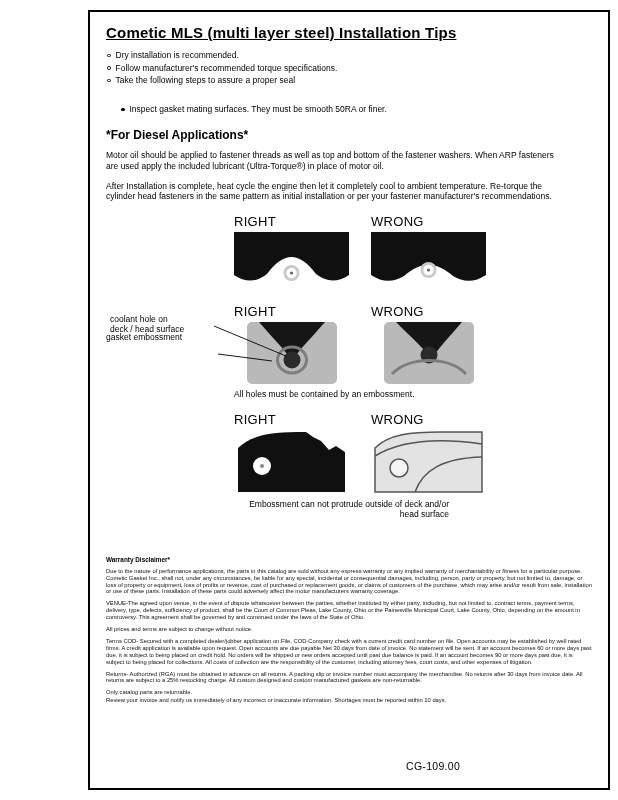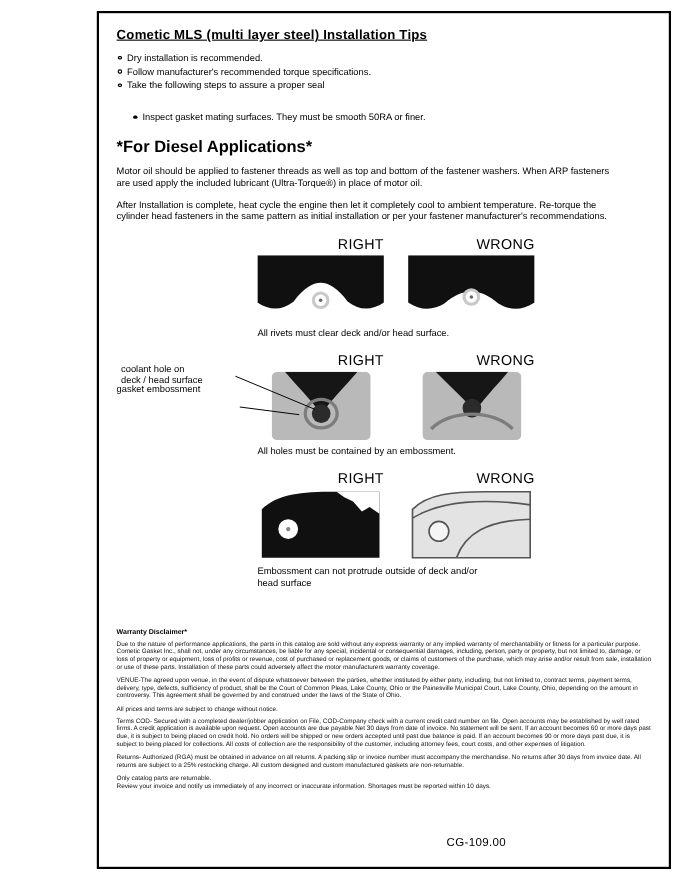--- a/index.html
+++ b/index.html
@@ -9,49 +9,49 @@
     font-family:"Liberation Sans", sans-serif;
     color:#000;
   }
   .page { position:relative; width:618px; height:800px; background:#fff; overflow:hidden; }
   .frame {
     position:absolute; left:88px; top:10px; width:522px; height:780px;
     border:2px solid #000; background:#fff;
     padding:12px 16px 0 16px;
   }
   .title {
-    font-size:12px; font-weight:bold; text-decoration:underline;
+    font-size:15px; font-weight:bold; text-decoration:underline;
     letter-spacing:.2px; margin-bottom:9px;
   }
   .tips { list-style:none; font-size:8.5px; line-height:11px; }
   .tip { display:flex; align-items:flex-start; margin-bottom:1.5px; }
   .tip-body { flex:1; }
   .marker-open {
     flex:0 0 auto; width:3.5px; height:3.5px; border:1px solid #000;
     border-radius:50%; margin:3.5px 5px 0 1px;
   }
   .marker-filled {
     flex:0 0 auto; width:3.5px; height:3.5px; background:#000;
     border-radius:50%; margin:3.5px 5px 0 1px;
   }
   .subtips { list-style:none; margin:18px 0 0 14px; }
-  .diesel-heading { font-size:15px; font-weight:bold; margin:13px 0 8px 0; }
+  .diesel-heading { font-size:12px; font-weight:bold; margin:13px 0 8px 0; }
   .para { font-size:8.5px; line-height:10.8px; max-width:462px; margin-bottom:9px; }
   .note { margin-bottom:0; }
 
   .figures { margin:12px 0 0 128px; width:300px; }
   .fig { position:relative; margin-bottom:12px; }
   .fig-labels { display:flex; }
-  .fig-labels .fig-label { width:115px; text-align:right; font-size:13px; letter-spacing:.3px; }
+  .fig-labels .fig-label { width:115px; text-align:left; font-size:13px; letter-spacing:.3px; }
   .fig-labels .fig-label:first-child { margin-right:22px; }
   .panels { display:flex; margin-top:3px; }
   .panel-col { width:115px; display:flex; justify-content:center; }
   .panel-col:first-child { margin-right:22px; }
   .caption { font-size:8.5px; line-height:10.5px; margin-top:5px; }
-  .caption-narrow { max-width:215px; }
+  .caption-narrow { max-width:215px;text-align:right; }
 
   .callout { position:absolute; text-align:left; font-size:8.5px; line-height:10px; }
   .callout-coolant { left:-124px; top:10px; width:104px; }
   .callout-embossment { left:-128px; top:28px; width:112px; }
   .leader-overlay { position:absolute; left:-124px; top:12px; width:280px; height:80px; }
 
   .warranty { margin-top:36px; max-width:486px; }
   .warranty-heading { font-size:6.4px; font-weight:bold; margin-bottom:5px; }
   .warranty p { font-size:5.8px; line-height:6.9px; margin-bottom:5px; color:#111; }
   .warranty p.tight { margin-bottom:0.5px; }
@@ -111,21 +111,20 @@
           </div>
           <div class="panel-col">
             <svg width="115" height="60" viewBox="0 0 115 60">
               <path fill="#101010" d="M0,0 H115 V43 C103,51 92,50 82,44 C73,36 65,33 57.5,33 C50,33 42,36 33,44 C23,50 12,51 0,43 Z"></path>
               <circle cx="57.5" cy="38" r="8" fill="#c9c9c9"></circle>
               <circle cx="57.5" cy="38" r="5.2" fill="#ffffff"></circle>
               <circle cx="57.5" cy="38" r="1.6" fill="#666"></circle>
             </svg>
           </div>
         </div>
-        <p class="caption">All rivets must clear deck and/or head surface.</p>
       </section>
 
       <section class="fig">
         <div class="callout callout-coolant">
           <div>coolant hole on</div>
           <div>deck / head surface</div>
         </div>
         <div class="callout callout-embossment">gasket embossment</div>
         <svg class="leader-overlay" viewBox="0 0 280 80">
           <line x1="104" y1="10" x2="176" y2="40" stroke="#000" stroke-width="0.9"></line>

